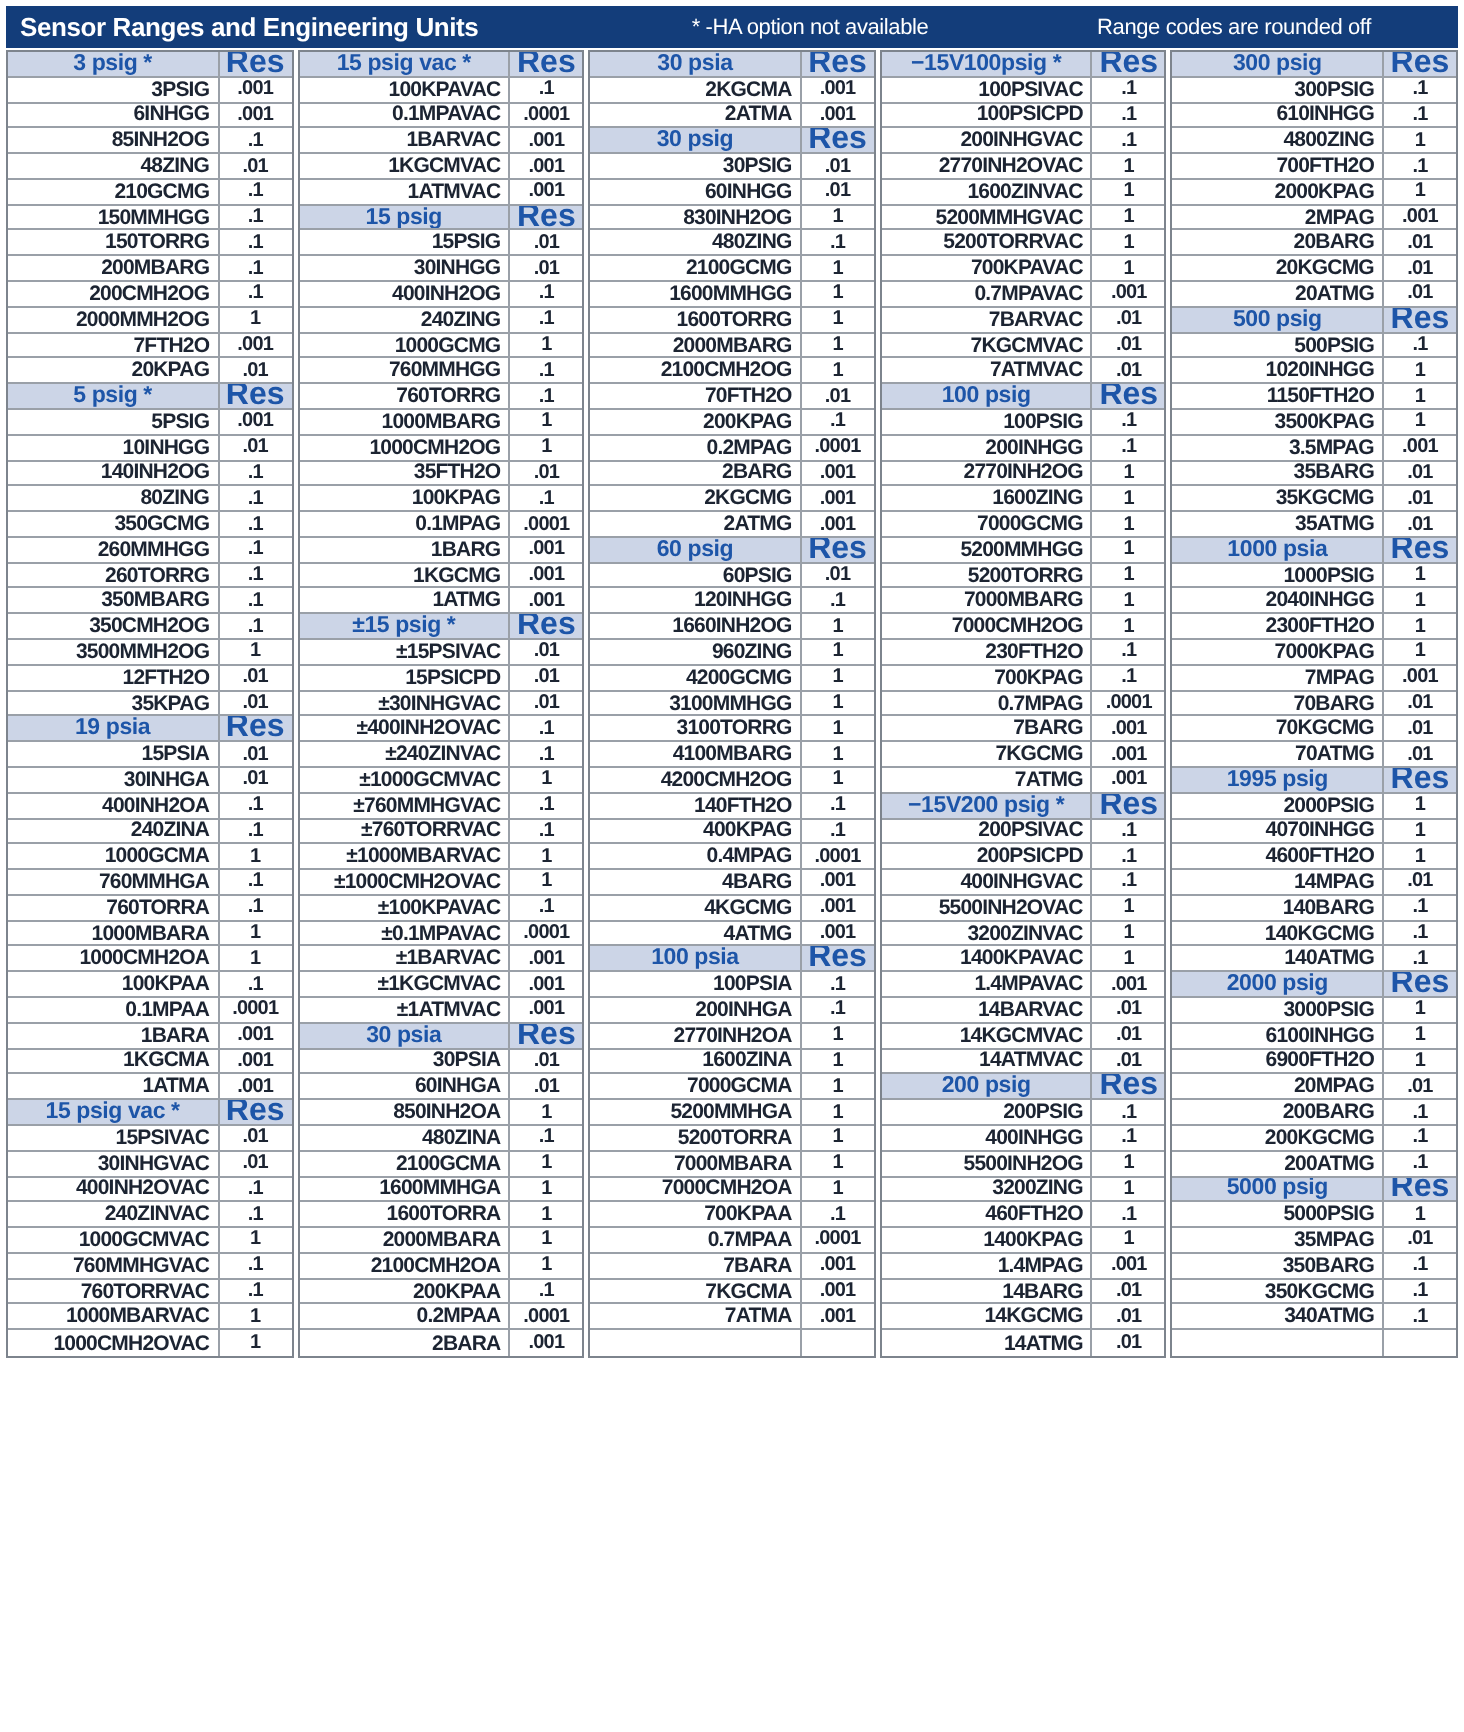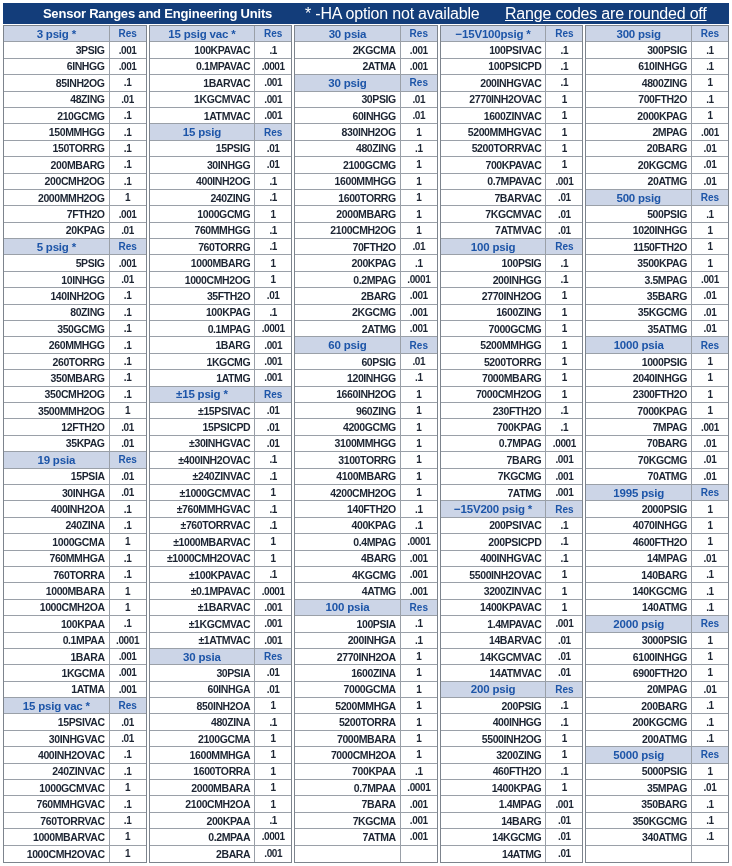--- a/index.html
+++ b/index.html
@@ -11,28 +11,28 @@
   .page { padding:3px 3px 0 3px; }
 
   
   .titlebar {
     display:flex; align-items:center;
     background:#133d7a; color:#ffffff;
     height:21px; width:726px;
   }
   .titlebar .title {
     font-weight:bold; font-size:13px; letter-spacing:-0.2px;
-    padding-left:7px; width:295px; flex:0 0 auto;text-align:center;
+    padding-left:7px; width:295px; flex:0 0 auto;
   }
-  .titlebar .note { font-size:16px; letter-spacing:-0.2px; }
+  .titlebar .note { font-size:11px; letter-spacing:-0.2px; text-align:center; }
   .titlebar .note1 { width:200px; flex:0 0 auto; }
-  .titlebar .note2 { flex:1;text-decoration:underline; }
+  .titlebar .note2 { flex:1; }
 
   
-  .grid { display:flex; gap:2px; margin-top:1px; height:838px; }
+  .grid { display:flex; gap:2px; margin-top:1px; height:654px; }
   .col-group {
     flex:1; display:grid; grid-template-rows:repeat(51, 1fr);
     border:1px solid #7d848d;
   }
   .row { display:flex; align-items:center; border-bottom:1px solid #9aa0a8; overflow:hidden; }
   .row:last-child { border-bottom:none; }
   .cell { height:100%; display:flex; align-items:center; box-sizing:border-box; }
   .cell.name { flex:1; border-right:1px solid #9aa0a8; justify-content:flex-end; padding-right:4px; }
   .cell.res  { width:36px; flex:0 0 auto; justify-content:center; }
 
@@ -41,21 +41,21 @@
     font-weight:bold; color:#1c2432; font-size:10.5px; letter-spacing:-0.4px;
     white-space:nowrap;
   }
   .row.d .res { font-weight:bold; color:#1c2432; font-size:10px; letter-spacing:-0.4px; }
 
   .row.s { background:#ccd5e7; }
   .row.s .name {
     justify-content:center; padding-right:0;
     font-weight:bold; color:#1d55a8; font-size:11.5px; letter-spacing:-0.2px; white-space:nowrap;
   }
-  .row.s .res { font-weight:bold; color:#1d55a8; font-size:10px; }
+  .row.s .res { font-weight:bold; color:#1d55a8; font-size:16px; }
 
   .row.b { background:#ffffff; }
 </style>
 </head>
 <body>
 
 <div class="page">
   <div class="titlebar">
     <div class="title">Sensor Ranges and Engineering Units</div>
     <div class="note note1">* -HA option not available</div>

